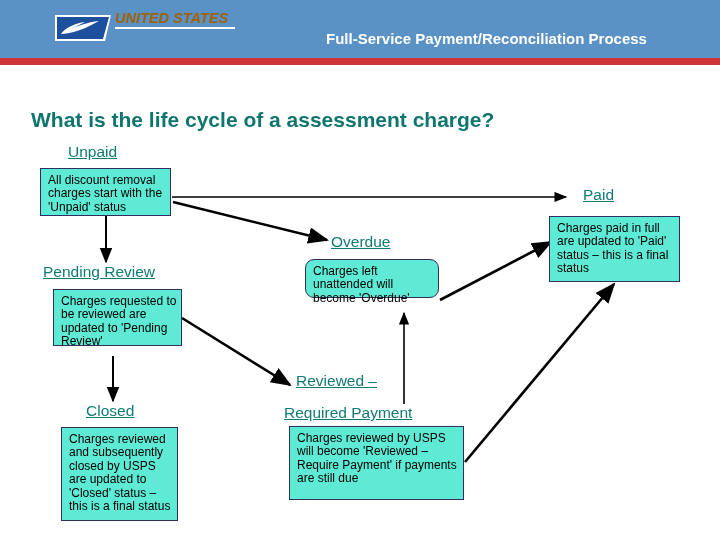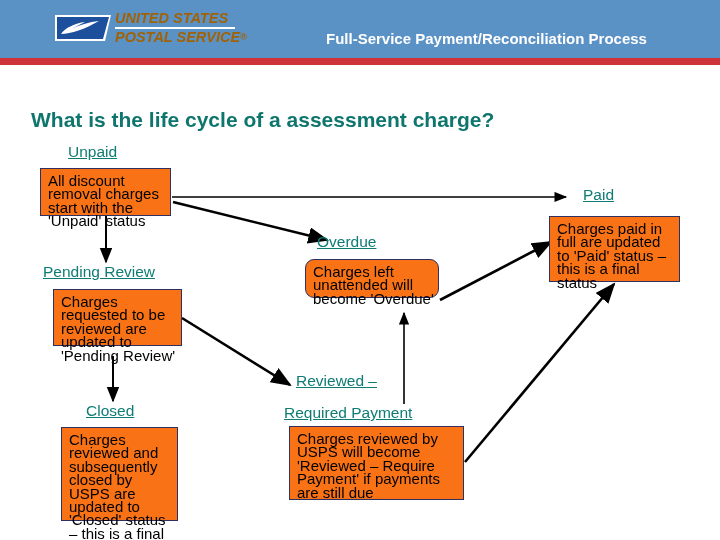--- a/index.html
+++ b/index.html
@@ -87,24 +87,24 @@
     color: #0e7c74;
     font-size: 15.5px;
     text-decoration: underline;
     white-space: nowrap;
   }
 
   
   .desc-box {
     position: absolute;
     border: 1.6px solid #2f3062;
-    background: #f97316;
+    background: #5eead4;
     box-sizing: border-box;
     color: #000000;
-    font-size: 15px;
+    font-size: 12px;
     line-height: 13.4px;
     padding: 5px 4px 4px 7px;
   }
 
   
   #arrow-layer {
     position: absolute;
     left: 0; top: 0;
     width: 720px; height: 540px;
     pointer-events: none;
@@ -117,21 +117,20 @@
 <div id="header-rule"></div>
 
 <div id="usps-logo">
   <svg id="usps-eagle" viewBox="0 0 56 30">
     <polygon points="0,2 56,2 50,28 0,28" fill="#ffffff"></polygon>
     <polygon points="2,4 54,4 48,26 2,26" fill="#1c4f9c"></polygon>
     <path d="M6 21 C 16 21, 30 16, 44 8 C 34 9, 24 12, 16 16 L 30 9 C 20 10, 10 15, 6 21 Z" fill="#ffffff"></path>
   </svg>
   <div id="usps-wordmark">
     <span class="usps-line">UNITED STATES</span>
-    <span class="usps-line second"><span>POSTAL SERVICE</span><span id="usps-reg">®</span></span>
   </div>
 </div>
 
 <div id="header-title">Full-Service Payment/Reconciliation Process</div>
 
 <div id="slide-heading">What is the life cycle of a assessment charge?</div>
 
 <svg id="arrow-layer" viewBox="0 0 720 540">
   <defs>
     <marker id="ah" markerWidth="9" markerHeight="9" refX="7.2" refY="3.2" orient="auto" markerUnits="strokeWidth">
@@ -155,21 +154,21 @@
 
   <line x1="465" y1="462" x2="614" y2="284" stroke="#000000" stroke-width="2.6" marker-end="url(#ah)"></line>
 </svg>
 
 <div class="status-label" style="left:68px; top:143px;">Unpaid</div>
 <div class="desc-box" style="left:40px; top:168px; width:131px; height:48px;">All discount removal charges start with the 'Unpaid' status</div>
 
 <div class="status-label" style="left:583px; top:186px;">Paid</div>
 <div class="desc-box" style="left:549px; top:216px; width:131px; height:66px;">Charges paid in full are updated to 'Paid' status – this is a final status</div>
 
-<div class="status-label" style="left:317px; top:233px;">Overdue</div>
+<div class="status-label" style="left:331px; top:233px;">Overdue</div>
 <div class="desc-box" style="left:305px; top:259px; width:134px; height:39px;border-radius:9px;">Charges left unattended will become 'Overdue'</div>
 
 <div class="status-label" style="left:43px; top:263px;">Pending Review</div>
 <div class="desc-box" style="left:53px; top:289px; width:129px; height:57px;">Charges requested to be reviewed are updated to 'Pending Review'</div>
 
 <div class="status-label" style="left:296px; top:372px;">Reviewed –</div>
 <div class="status-label" style="left:284px; top:404px;">Required Payment</div>
 <div class="desc-box" style="left:289px; top:426px; width:175px; height:74px;">Charges reviewed by USPS will become 'Reviewed – Require Payment' if payments are still due</div>
 
 <div class="status-label" style="left:86px; top:402px;">Closed</div>

